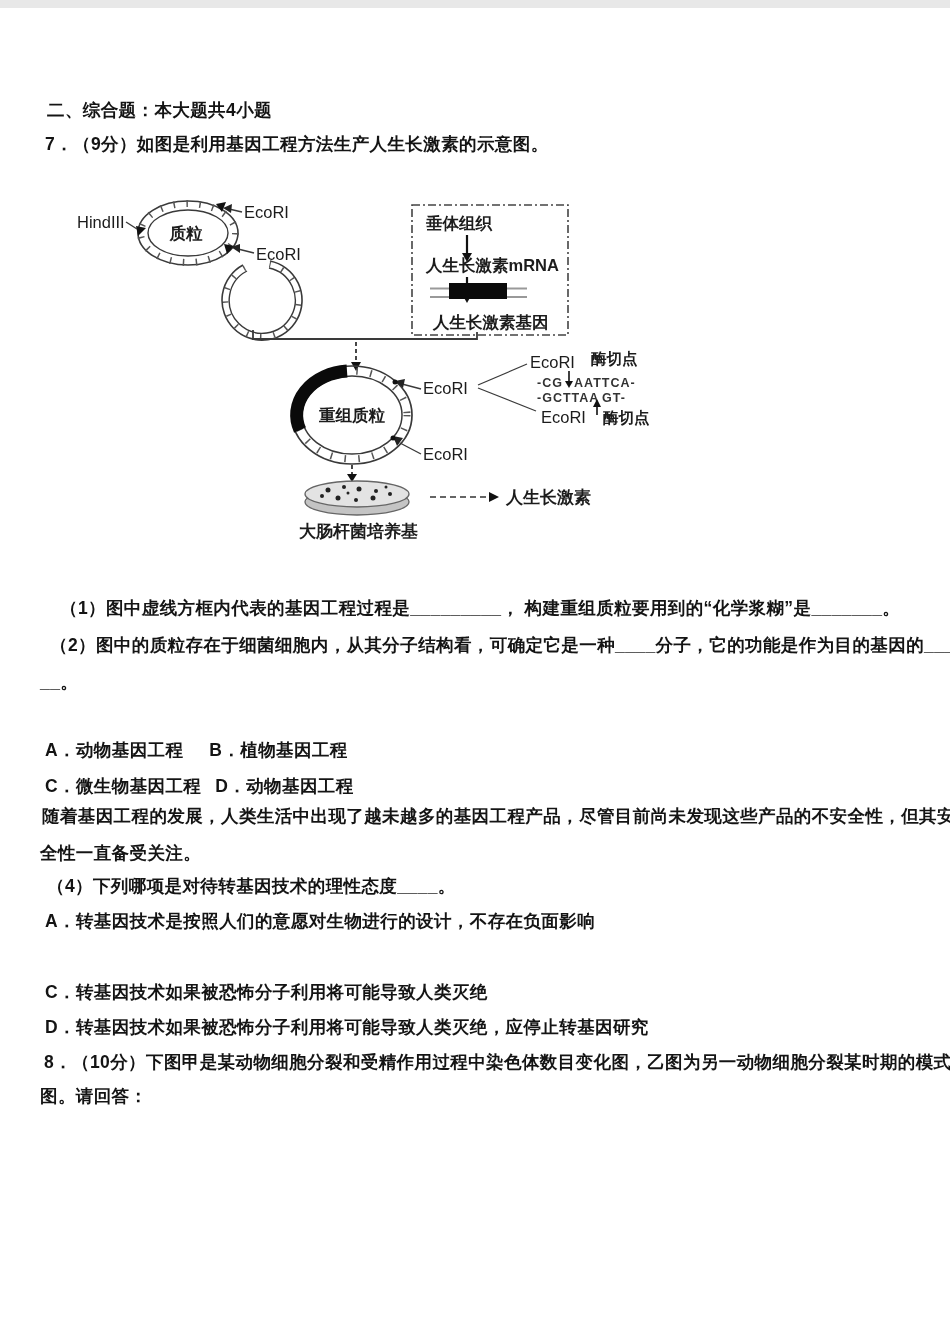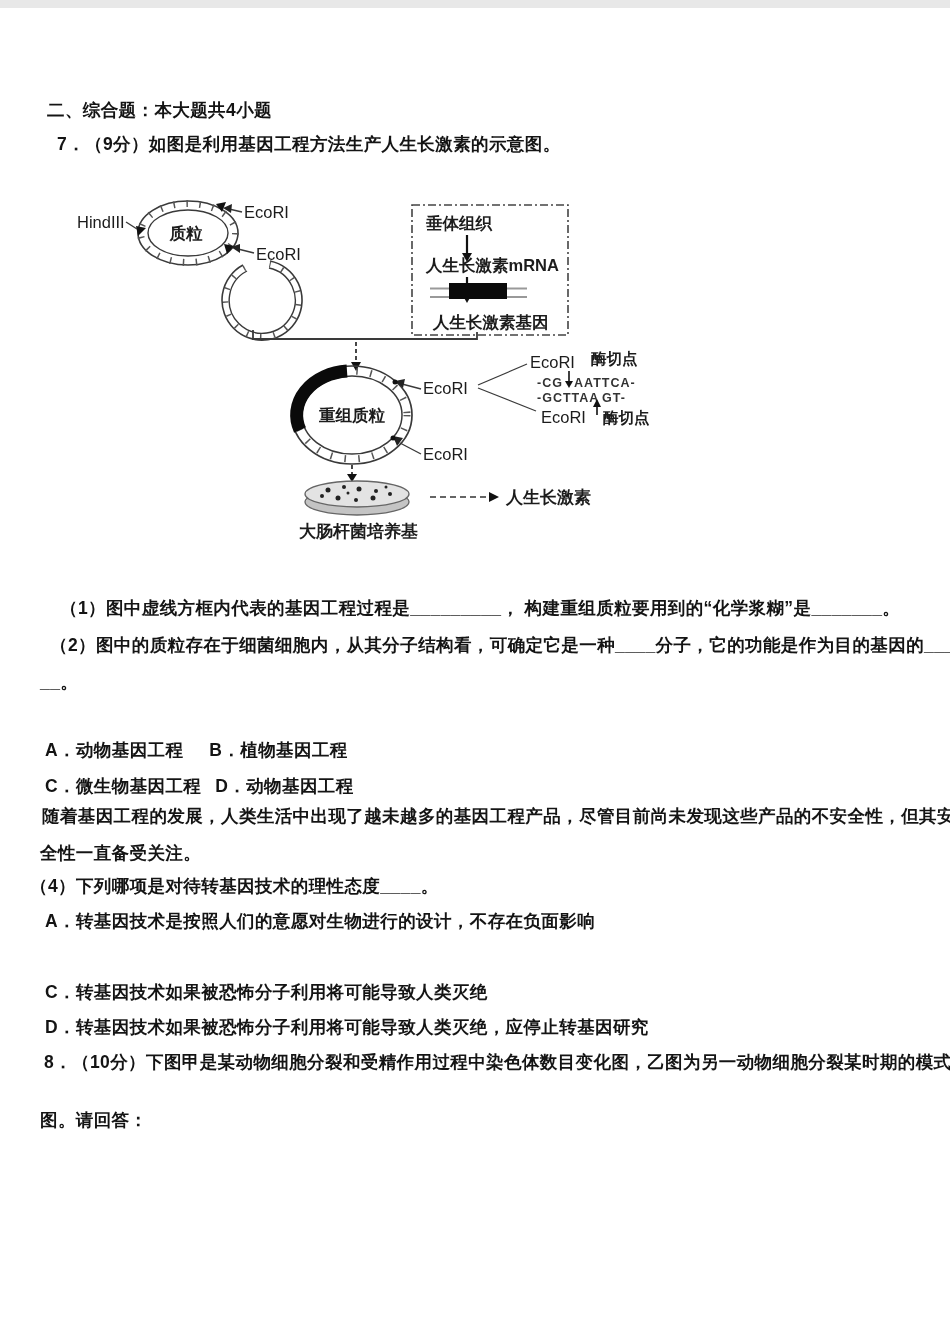--- a/index.html
+++ b/index.html
@@ -32,21 +32,21 @@
   .enz-label{font-weight:500;font-size:16.5px;}
   .seq-text{font-weight:700;font-size:12.5px;letter-spacing:1px;fill:#333;}
   .diag-stroke{stroke:#3a3a3a;fill:none;}
 </style>
 </head>
 <body>
 
 <div class="page">
 
   <div class="tline bold" style="left:47px;top:90px">二、综合题：本大题共4小题</div>
-  <div class="tline" style="left:57px;top:124px">7．（9分）如图是利用基因工程方法生产人生长激素的示意图。</div>
+  <div class="tline" style="left:45px;top:124px">7．（9分）如图是利用基因工程方法生产人生长激素的示意图。</div>
 
   <svg width="700" height="385" viewBox="0 0 700 385">
 
     <g>
       <ellipse cx="188" cy="55" rx="50" ry="32" class="diag-stroke" stroke-width="1.6"></ellipse>
       <ellipse cx="188" cy="55" rx="47.5" ry="29.5" fill="none" stroke="#555" stroke-width="7" stroke-dasharray="1.5 11.5"></ellipse>
       <ellipse cx="188" cy="55" rx="40" ry="23" class="diag-stroke" stroke-width="1.4"></ellipse>
       <polygon points="136,48 146,50 138,58" fill="#111"></polygon>
       <polygon points="216,26 226,24 222,34" fill="#111"></polygon>
       <polygon points="224,66 234,68 227,76" fill="#111"></polygon>
@@ -147,21 +147,21 @@
 
   <div class="tline" style="left:60px;top:588px">（1）图中虚线方框内代表的基因工程过程是_________， 构建重组质粒要用到的“化学浆糊”是_______。</div>
   <div class="tline" style="left:50px;top:625px">（2）图中的质粒存在于细菌细胞内，从其分子结构看，可确定它是一种____分子，它的功能是作为目的基因的______</div>
   <div class="tline" style="left:40px;top:662px">__。</div>
 
   <div class="tline" style="left:45px;top:730px"><span>A．动物基因工程</span><span class="optgap-wide"></span><span>B．植物基因工程</span></div>
   <div class="tline" style="left:45px;top:766px"><span>C．微生物基因工程</span><span class="optgap-narrow"></span><span>D．动物基因工程</span></div>
 
   <div class="tline" style="left:42px;top:796px">随着基因工程的发展，人类生活中出现了越未越多的基因工程产品，尽管目前尚未发现这些产品的不安全性，但其安</div>
   <div class="tline" style="left:40px;top:833px">全性一直备受关注。</div>
-  <div class="tline" style="left:30px;top:866px">（4）下列哪项是对待转基因技术的理性态度____。</div>
+  <div class="tline" style="left:47px;top:866px">（4）下列哪项是对待转基因技术的理性态度____。</div>
   <div class="tline" style="left:45px;top:901px">A．转基因技术是按照人们的意愿对生物进行的设计，不存在负面影响</div>
   <div class="tline" style="left:45px;top:972px">C．转基因技术如果被恐怖分子利用将可能导致人类灭绝</div>
   <div class="tline" style="left:45px;top:1007px">D．转基因技术如果被恐怖分子利用将可能导致人类灭绝，应停止转基因研究</div>
 
   <div class="tline" style="left:44px;top:1042px">8．（10分）下图甲是某动物细胞分裂和受精作用过程中染色体数目变化图，乙图为另一动物细胞分裂某时期的模式</div>
-  <div class="tline" style="left:40px;top:1100px">图。请回答：</div>
+  <div class="tline" style="left:40px;top:1076px">图。请回答：</div>
 
 </div>
 
 </body></html>

